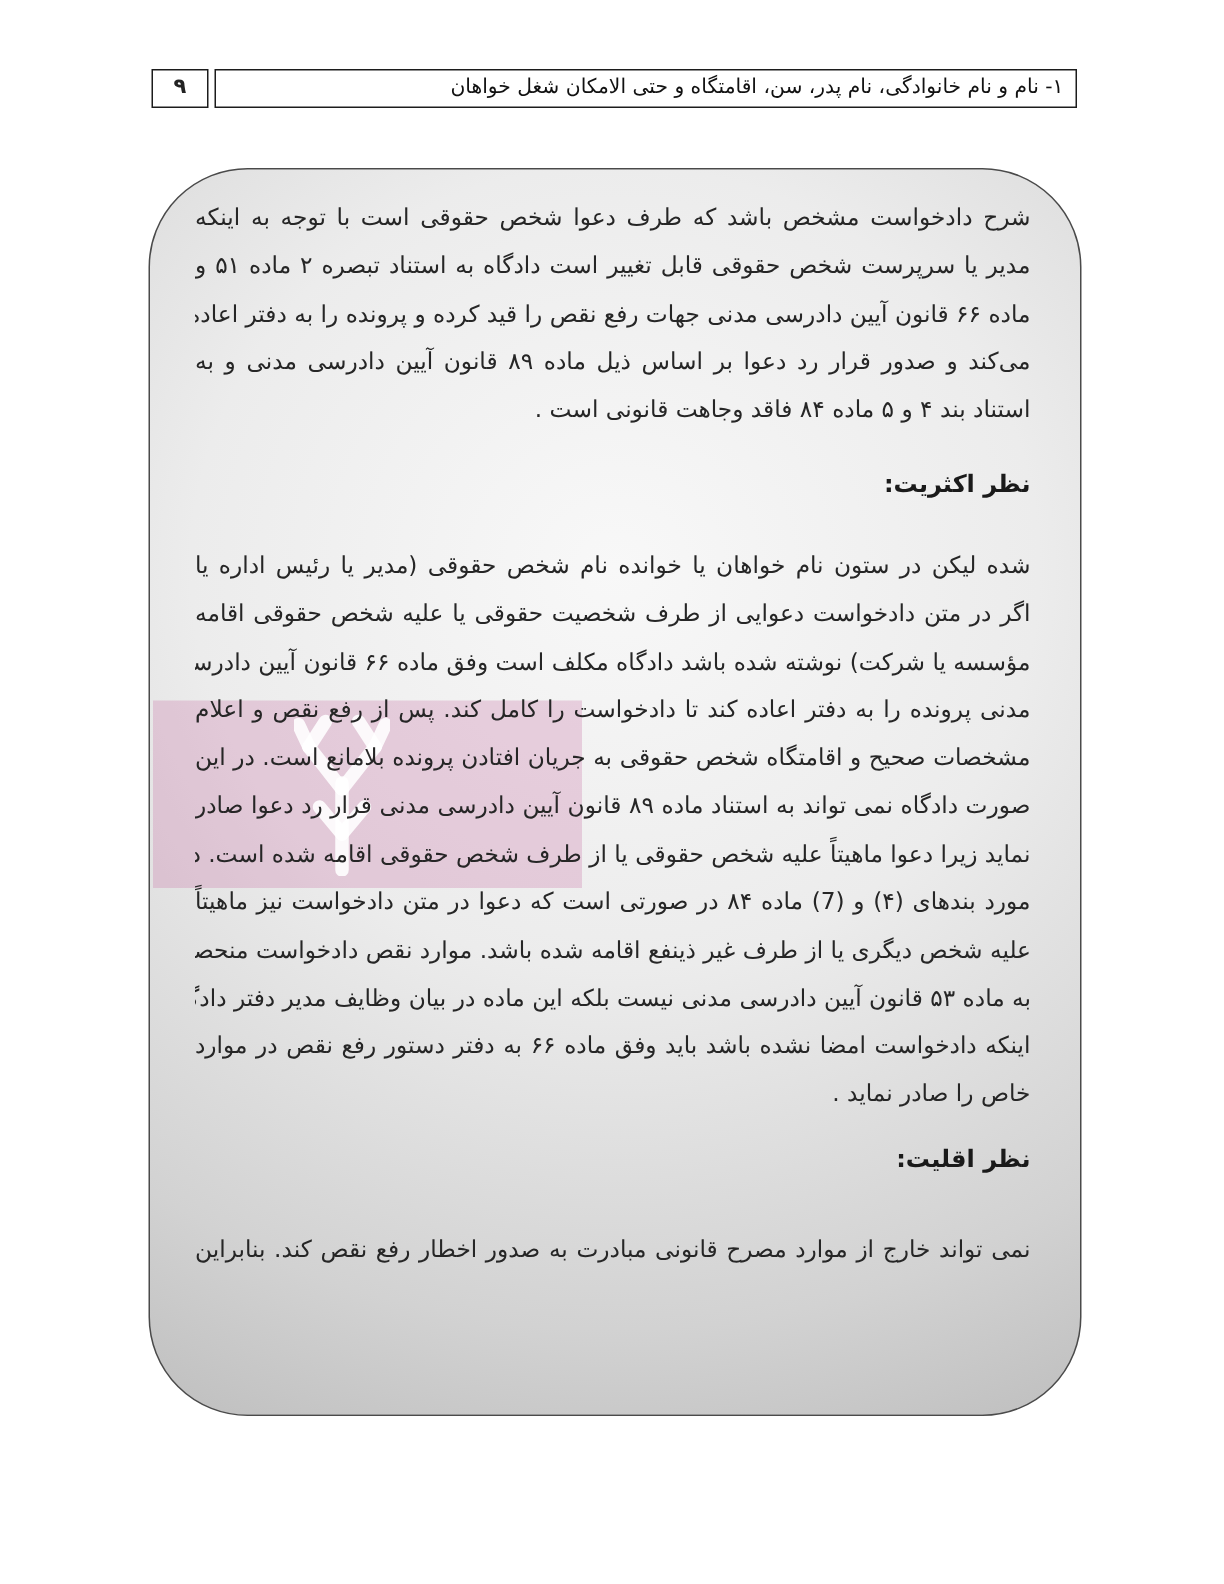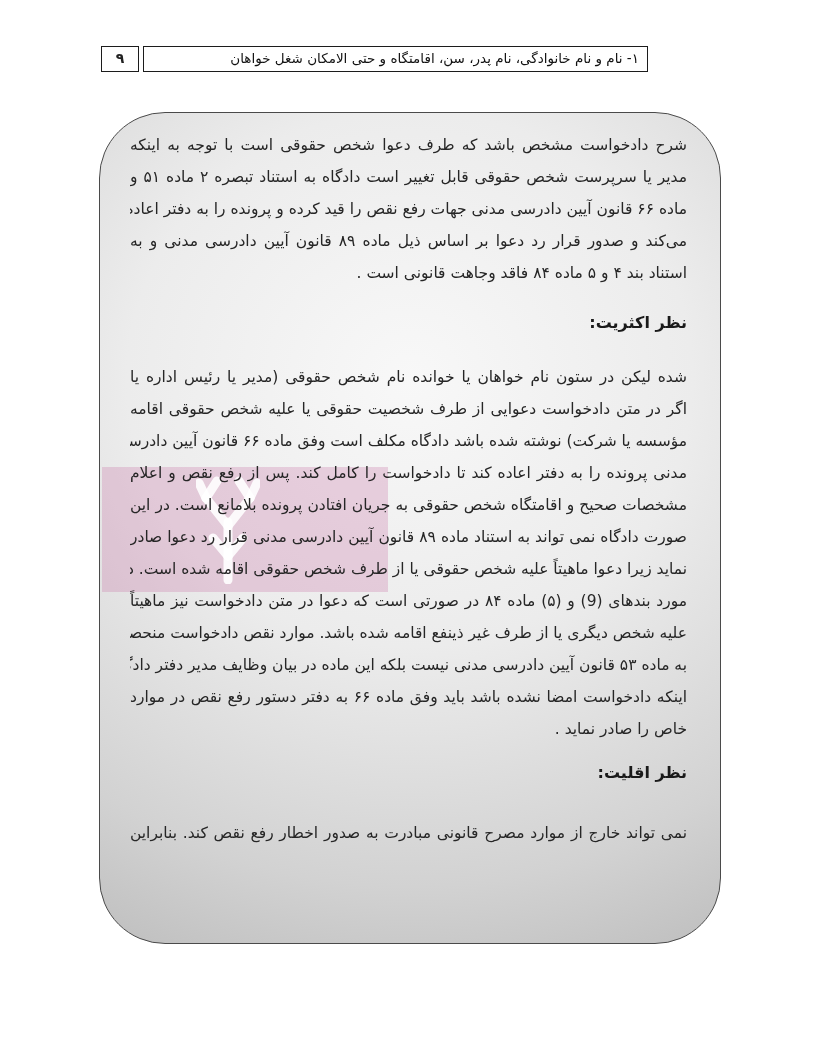--- a/index.html
+++ b/index.html
@@ -8,21 +8,21 @@
     font-family:"DejaVu Sans",sans-serif;color:#222;overflow:hidden;
   }
   
   .pagenum-box{
     position:absolute;left:101px;top:46px;width:38px;height:26px;
     border:1.6px solid #1c1c1c;box-sizing:border-box;
     text-align:center;line-height:23px;font-size:14px;font-weight:bold;
     background:#fff;
   }
   .title-box{
-    position:absolute;left:143px;top:46px;width:505px;height:26px;
+    position:absolute;left:143px;top:46px;width:575px;height:26px;
     border:1.6px solid #1c1c1c;box-sizing:border-box;background:#fff;
     direction:rtl;text-align:right;padding:0 8px;
     font-size:13.5px;line-height:23px;color:#111;
     white-space:nowrap;overflow:hidden;
   }
   
   .content-box{
     position:absolute;left:99px;top:112px;width:622px;height:832px;
     box-sizing:border-box;border:1.5px solid #4a4a4a;border-radius:66px;
     background:radial-gradient(120% 85% at 50% 32%,
@@ -98,21 +98,21 @@
       </div>
       <div class="heading">نظر اکثریت:</div>
       <div class="paragraph">
         <div class="line">شده لیکن در ستون نام خواهان یا خوانده نام شخص حقوقی (مدیر یا رئیس اداره یا</div>
         <div class="line">اگر در متن دادخواست دعوایی از طرف شخصیت حقوقی یا علیه شخص حقوقی اقامه</div>
         <div class="line">مؤسسه یا شرکت) نوشته شده باشد دادگاه مکلف است وفق ماده ۶۶ قانون آیین دادرسی</div>
         <div class="line">مدنی پرونده را به دفتر اعاده کند تا دادخواست را کامل کند. پس از رفع نقص و اعلام</div>
         <div class="line">مشخصات صحیح و اقامتگاه شخص حقوقی به جریان افتادن پرونده بلامانع است. در این</div>
         <div class="line">صورت دادگاه نمی تواند به استناد ماده ۸۹ قانون آیین دادرسی مدنی قرار رد دعوا صادر</div>
         <div class="line">نماید زیرا دعوا ماهیتاً علیه شخص حقوقی یا از طرف شخص حقوقی اقامه شده است. در</div>
-        <div class="line">مورد بندهای (9) و (۵) ماده ۸۴ در صورتی است که دعوا در متن دادخواست نیز ماهیتاً</div>
+        <div class="line">مورد بندهای (۴) و (7) ماده ۸۴ در صورتی است که دعوا در متن دادخواست نیز ماهیتاً</div>
         <div class="line">علیه شخص دیگری یا از طرف غیر ذینفع اقامه شده باشد. موارد نقص دادخواست منحصر</div>
         <div class="line">به ماده ۵۳ قانون آیین دادرسی مدنی نیست بلکه این ماده در بیان وظایف مدیر دفتر دادگاه</div>
         <div class="line">اینکه دادخواست امضا نشده باشد باید وفق ماده ۶۶ به دفتر دستور رفع نقص در موارد</div>
         <div class="line last">خاص را صادر نماید .</div>
       </div>
       <div class="heading second">نظر اقلیت:</div>
       <div class="paragraph">
         <div class="line">نمی تواند خارج از موارد مصرح قانونی مبادرت به صدور اخطار رفع نقص کند. بنابراین</div>
       </div>
     </div>

